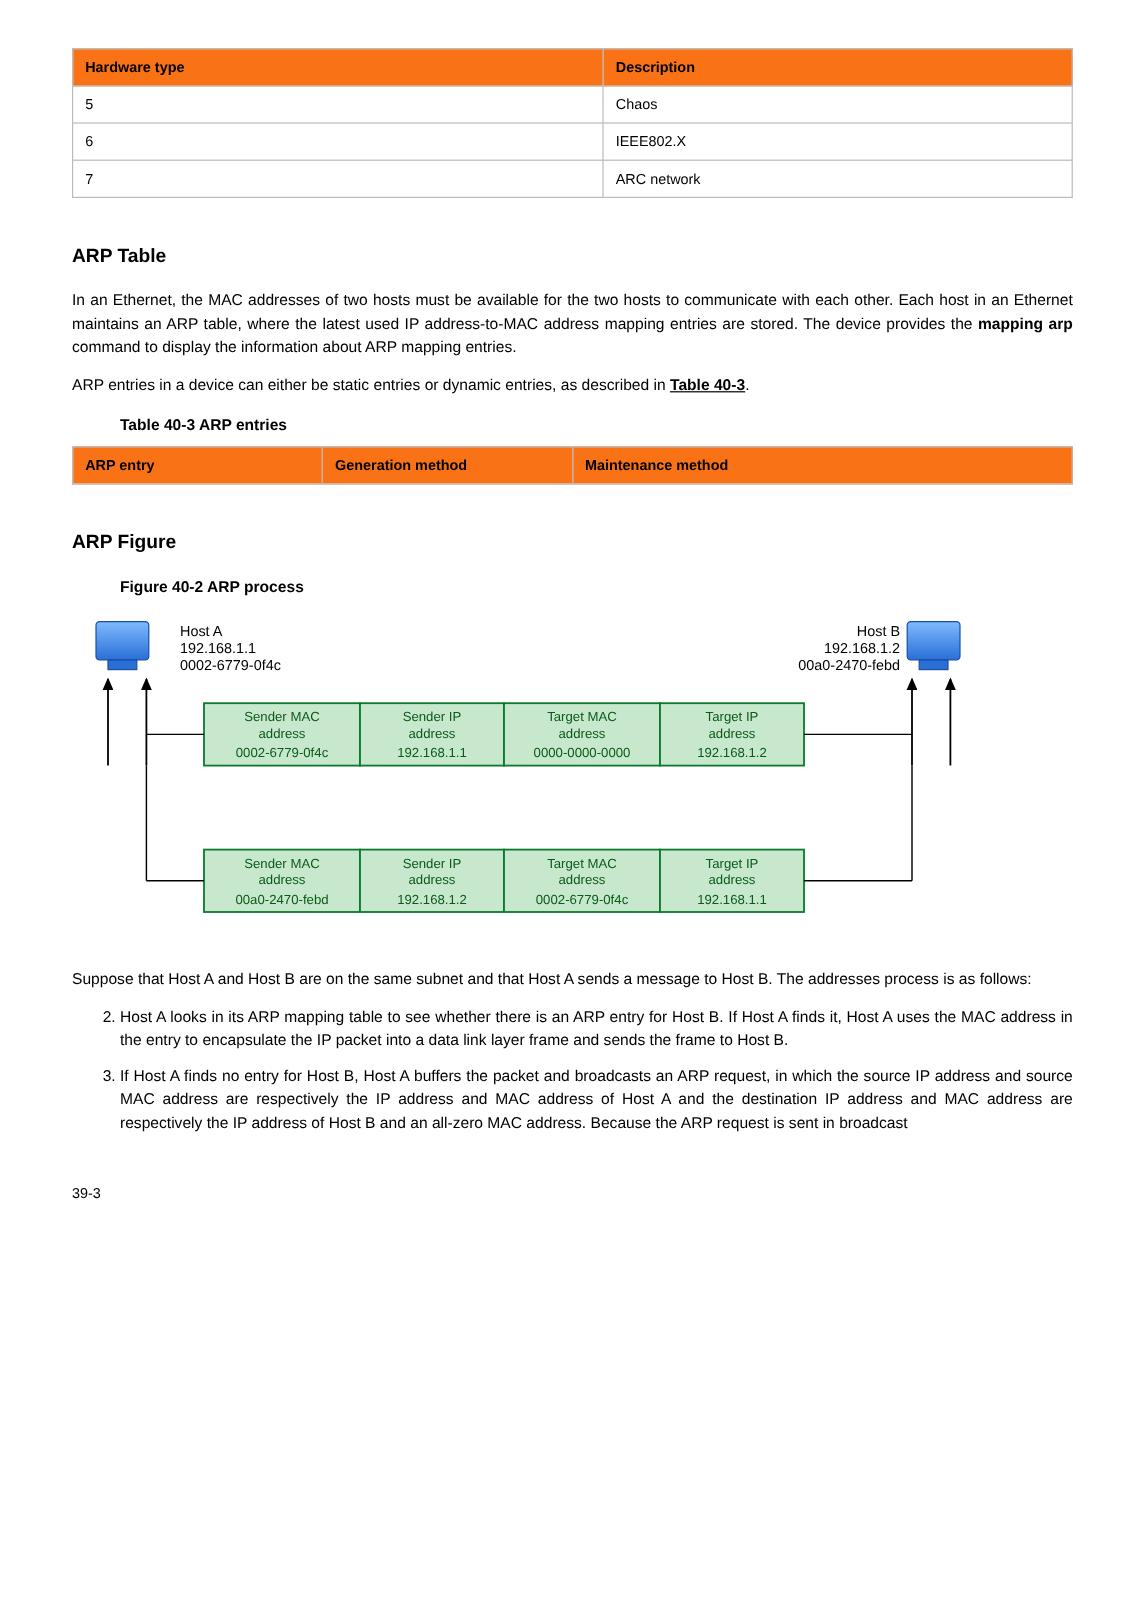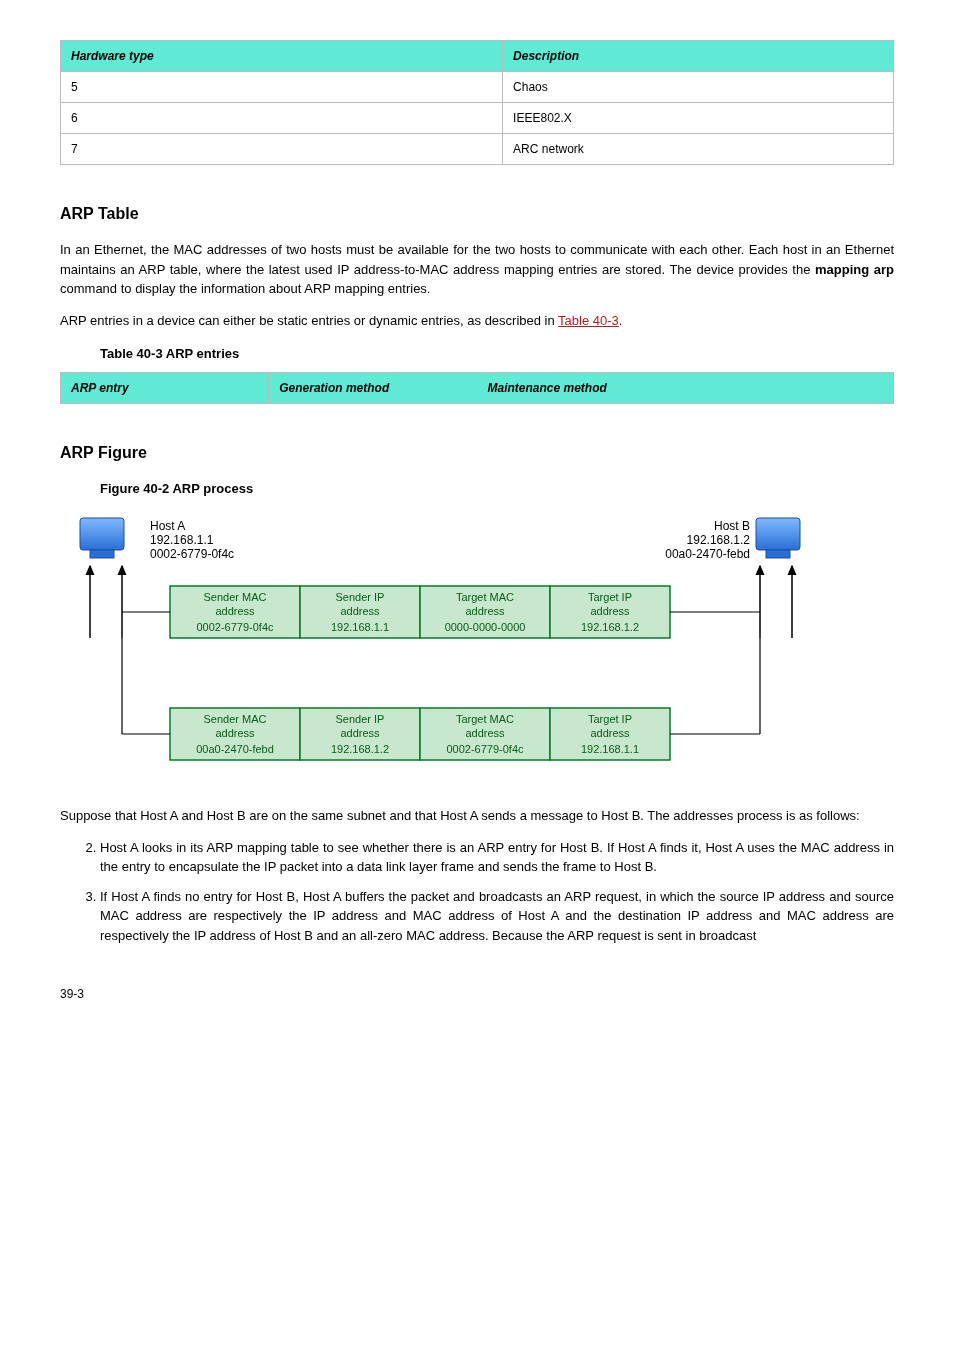--- a/index.html
+++ b/index.html
@@ -19,39 +19,38 @@
     margin-bottom: 24px;
     font-size: 12px;
   }
   th, td {
     border: 1px solid #bbb;
     padding: 6px 10px;
     text-align: left;
     vertical-align: top;
   }
   thead th {
-    background: #5eead4;
+    background: #f97316;
     font-weight: bold;
-    font-style: italic;
   }
   .section-heading {
     font-size: 16px;
     font-weight: bold;
     margin: 37px 0 14px 0;
   }
   p.body {
     margin-bottom: 12px;
     text-align: justify;
   }
   .caption {
     font-weight: bold;
     font-size: 13px;
     margin: 14px 0 8px 40px;
   }
-  a.link { color: #b91c1c; text-decoration: underline; }
+  a.link { color: #000000; text-decoration: underline; font-weight: bold; }
   .cmd { font-weight: bold; }
   .figure-wrap {
     margin: 10px 0 28px 0;
   }
   svg { display: block; }
   ol.steps {
     margin: 0 0 14px 20px;
     padding-left: 20px;
     text-align: justify;
   }

